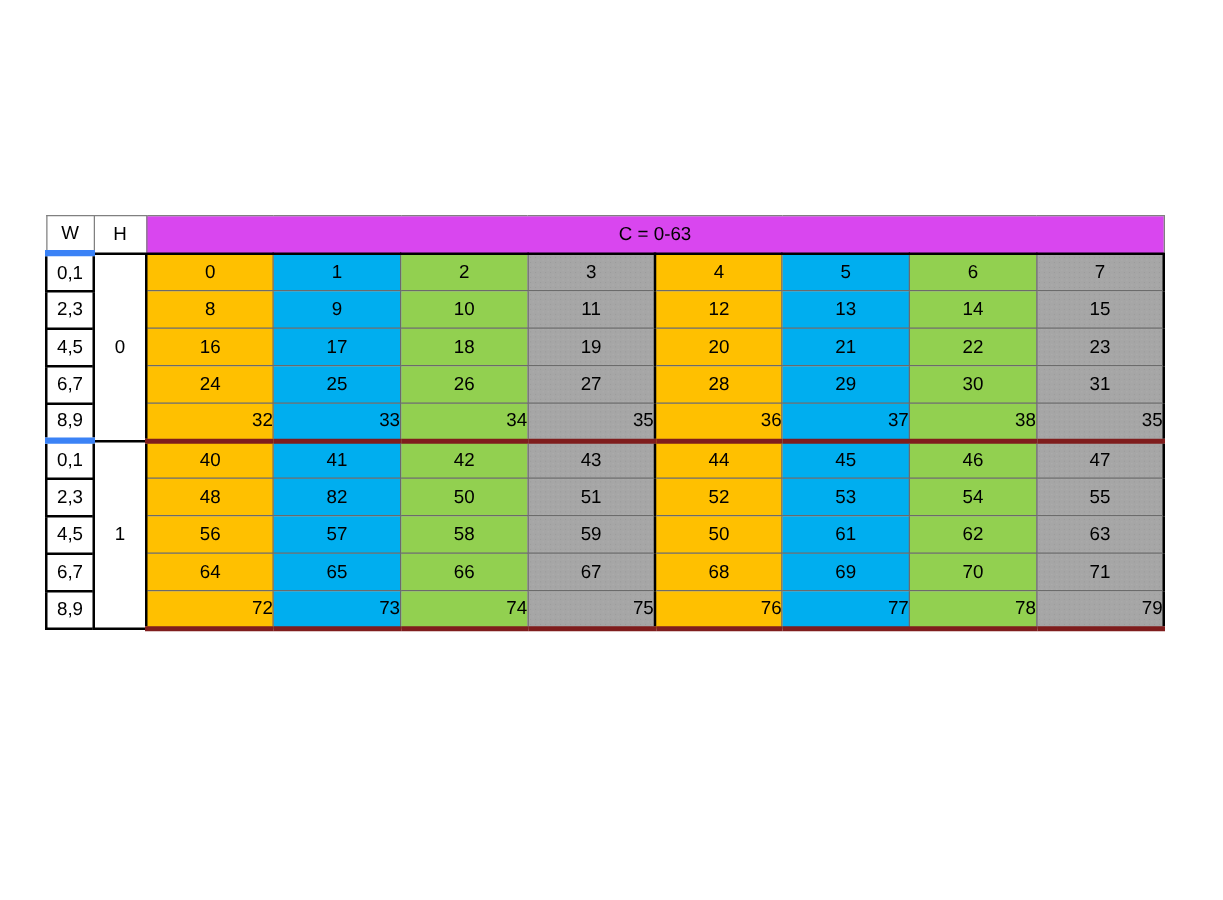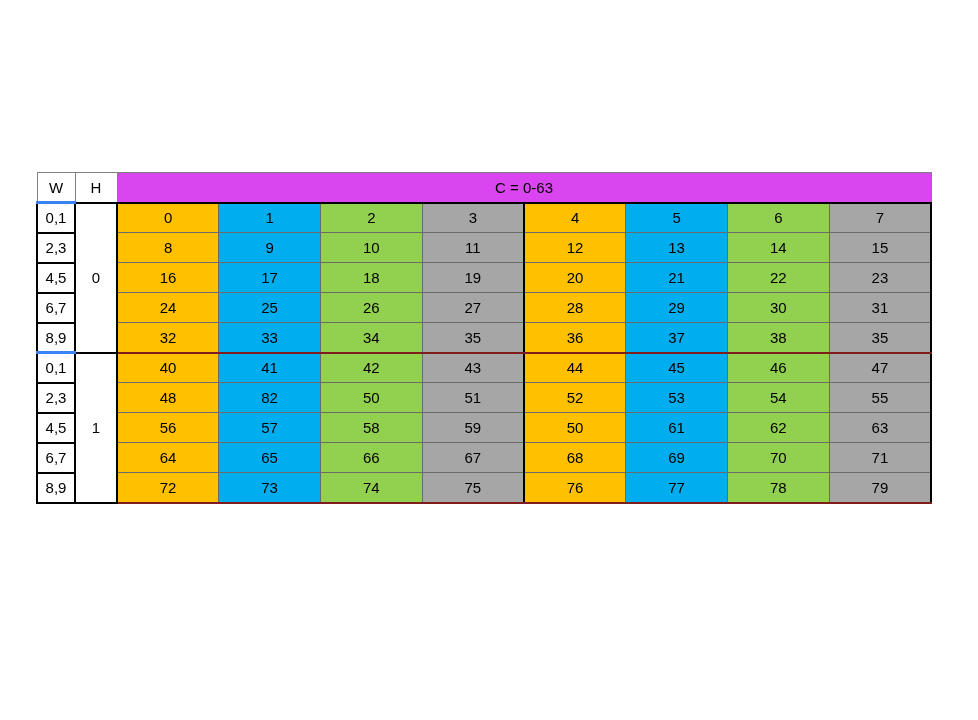--- a/index.html
+++ b/index.html
@@ -60,21 +60,21 @@
     border-bottom: 2px solid #000000;
     border-left: 1px solid #808080;
   }
 
   
   .wcell {
     background: #ffffff;
     border: 2px solid #000000;
     font-size: 15px;
   }
-  .wcell.first-of-block { border-top: 3px solid #3b82f6; }
+  .wcell.first-of-block { border-top: 5px solid #3b82f6; }
 
   
   .hcell {
     background: #ffffff;
     border-left: 2px solid #000000;
     border-right: 2px solid #000000;
     border-top: 2px solid #000000;
     border-bottom: 2px solid #000000;
     font-size: 15px;
   }
@@ -96,21 +96,21 @@
       radial-gradient(#b0b0b0 0.6px, transparent 0.7px);
     background-size: 4px 4px, 4px 4px;
     background-position: 0 0, 2px 2px;
   }
 
   
   .dc.blk-left   { border-left: 2px solid #000000; }
   .dc.blk-right  { border-right: 2px solid #000000; }
   .dc.blk-mid    { border-left: 2px solid #000000; }
   .dc.blk-top    { border-top: 2px solid #000000; }
-  .dc.blk-bottom { border-bottom: 2px solid #7f1d1d; }
+  .dc.blk-bottom { border-bottom: 4px solid #7f1d1d; text-align: right; }
 </style>
 </head>
 <body>
 
 <div id="table-wrap">
   <table class="grid">
     <colgroup>
       <col class="c-w">
       <col class="c-h">
       <col class="c-d">

